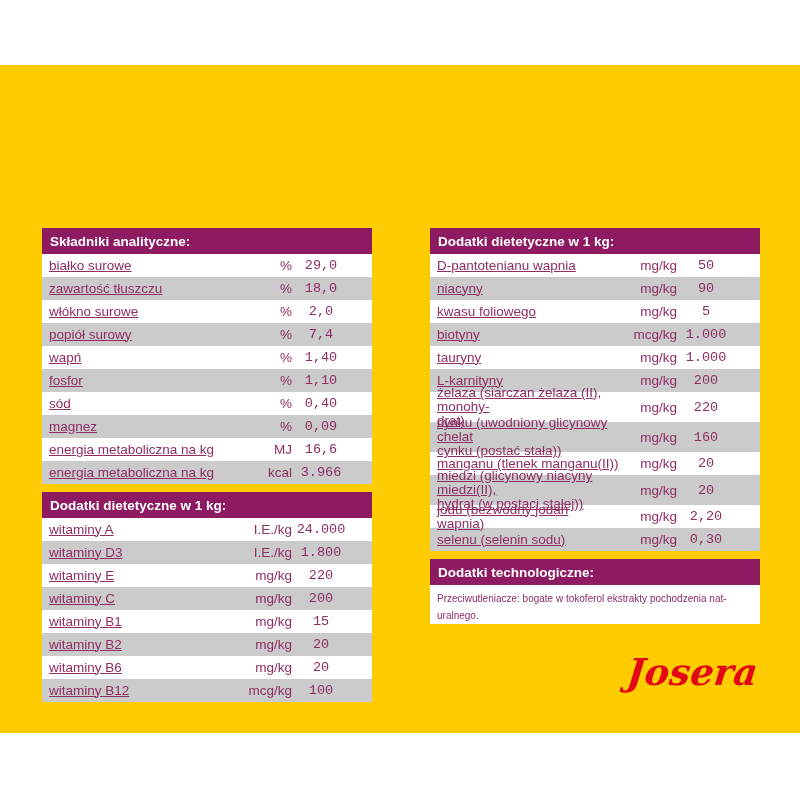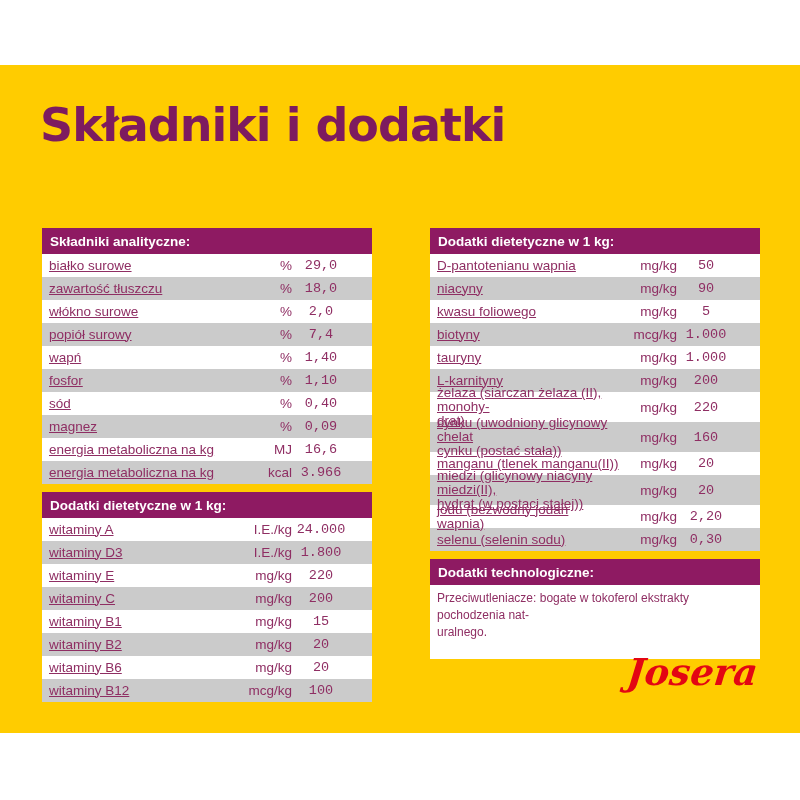--- a/index.html
+++ b/index.html
@@ -27,33 +27,32 @@
          color:#fff;font-weight:bold;font-size:13.5px;padding-left:8px;}
   .tbody .trow:nth-child(odd){background:var(--row_white);}
   .tbody .trow:nth-child(even){background:var(--row_gray);}
   .trow{display:flex;align-items:center;height:23px;padding:0 22px 0 7px;
         color:var(--text_plum);font-size:13.5px;}
   .col-right .trow{padding-right:25px;}
   .trow.tall{height:30px;}
   .row-label{flex:1;white-space:pre-line;line-height:14px;text-decoration:underline;}
   .row-unit{width:58px;text-align:right;}
   .row-value{width:58px;text-align:center;font-family:Liberation Mono, monospace;}
-  .tech-box{background:var(--row_white);color:var(--text_plum);font-size:12px;
-            line-height:17px;padding:5px 8px 18px 7px;white-space:pre-line;}
+  .tech-box{background:var(--row_white);color:var(--text_plum);font-size:10px;
+            line-height:17px;padding:5px 8px 0 7px;white-space:pre-line;}
   .logo{position:absolute;left:620px;top:650px;width:145px;text-align:center;
         font-family:"DejaVu Serif",serif;font-style:italic;font-weight:bold;
         font-size:37px;color:var(--logo_red);transform:skewX(-6deg);}
 </style>
 </head>
 <body>
 
 <div class="page">
   <div class="yellow-bg"></div>
 
-  <h1 class="title">Składniki i dodatki</h1>
 
   <div class="col col-left">
 
     <section class="tbl">
       <div class="thead">Składniki analityczne:</div>
       <div class="tbody">
         <div class="trow">
           <span class="row-label">białko surowe</span>
           <span class="row-unit">%</span>
           <span class="row-value">29,0</span>

